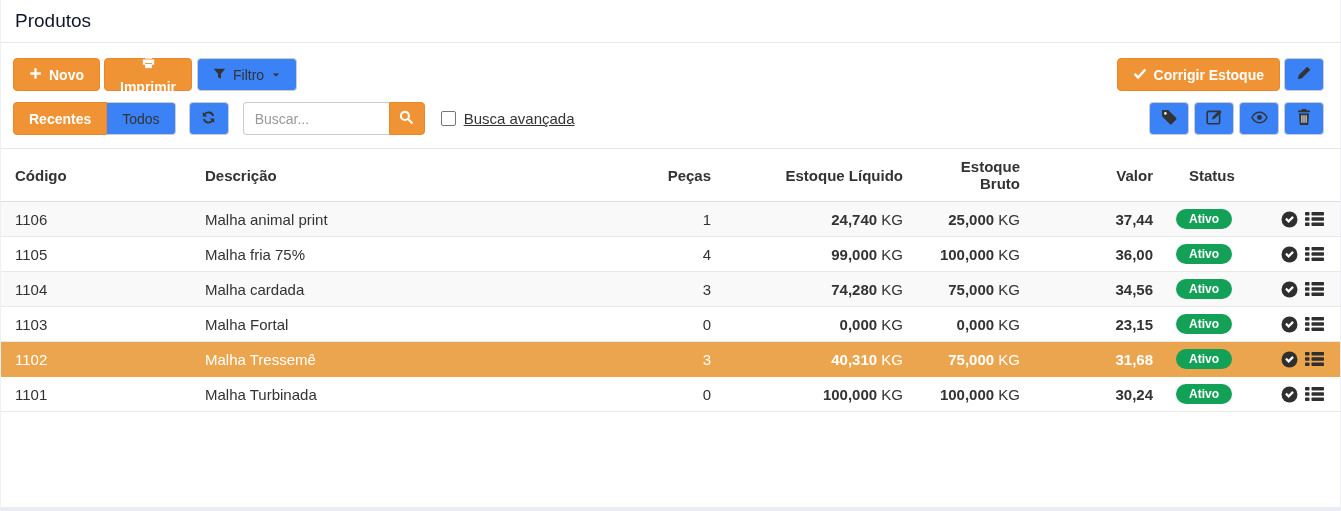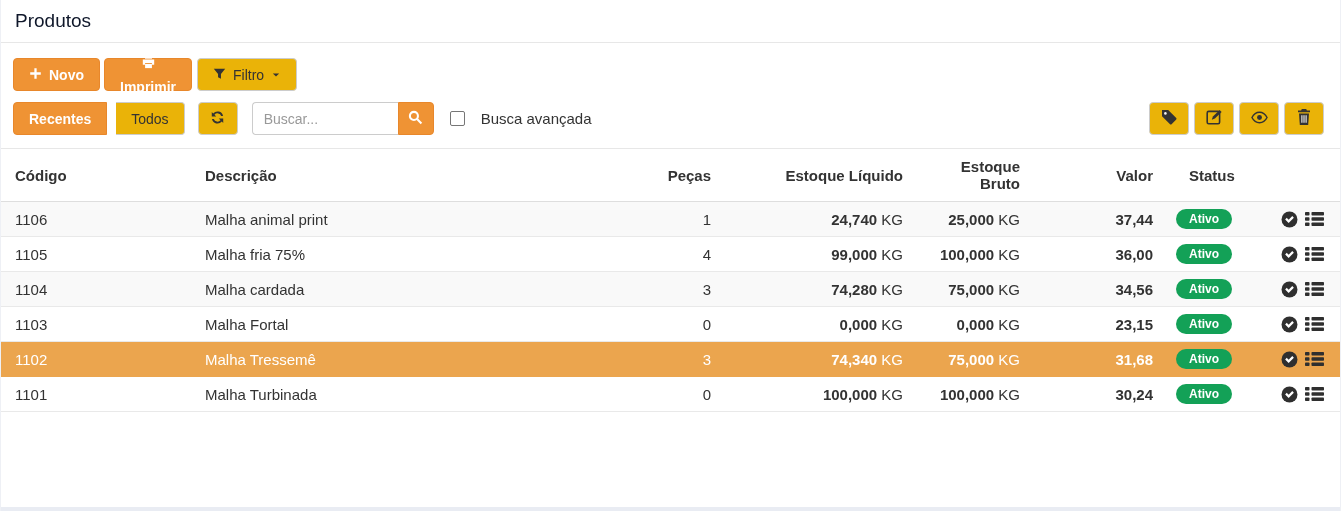--- a/index.html
+++ b/index.html
@@ -33,39 +33,39 @@
   .group { display: flex; align-items: center; }
 
   .btn {
     height: 33px;
     display: inline-flex; align-items: center; justify-content: center;
     gap: 7px;
     padding: 0 15px;
     font-size: 14px;
     border-radius: 4px;
     border: 1px solid #ccc;
-    background: #eab308;
+    background: #3b82f6;
     color: #333;
     cursor: pointer;
     font-family: inherit;
     white-space: nowrap;
   }
   .btn-orange {
     background: var(--orange);
     border-color: var(--orange-border);
     color: #fff;
     font-weight: 700;
   }
   .btn-icon { width: 40px; padding: 0; }
   .mr4 { margin-right: 4px; }
   .mr5 { margin-right: 5px; flex-direction: column; }
   .mr13 { margin-right: 13px; }
   .mr14 { margin-right: 14px; }
 
-  .btn-group { display: inline-flex; gap: 9px; }
+  .btn-group { display: inline-flex; }
   .btn-group .btn { border-radius: 0; }
   .btn-group .btn:first-child { border-radius: 4px 0 0 4px; }
   .btn-group .btn:last-child { border-radius: 0 4px 4px 0; border-left: none; }
 
   .search-group { display: flex; }
   .search-input {
     width: 146px; height: 33px;
     border: 1px solid #ccc;
     border-right: none;
     border-radius: 4px 0 0 4px;
@@ -79,21 +79,21 @@
   .search-btn {
     width: 36px; height: 33px;
     border: 1px solid var(--orange-border);
     border-radius: 0 4px 4px 0;
     background: var(--orange);
     color: #fff;
     display: inline-flex; align-items: center; justify-content: center;
     cursor: pointer;
   }
 
-  .checkbox-wrap { display: flex; align-items: center; gap: 16px; margin-left: 16px; }
+  .checkbox-wrap { display: flex; align-items: center; gap: 8px; margin-left: 16px; text-decoration: underline; }
   .checkbox {
     appearance: none; -webkit-appearance: none;
     width: 15px; height: 15px;
     border: 1px solid #767676;
     border-radius: 2px;
     background: #fff;
     cursor: pointer;
   }
   .checkbox-label { font-size: 15px; color: #333; cursor: pointer; }
 
@@ -183,20 +183,37 @@
       <button class="btn">
         <span>
           <svg width="13" height="13" viewBox="0 0 16 16">
               <path fill="currentColor" d="M1 2h14L9.8 8.6v5.9L6.2 12.7V8.6z"></path>
             </svg>
         </span>
         <span>Filtro</span>
         <span>
           <svg width="10" height="10" viewBox="0 0 16 16">
               <path fill="currentColor" d="M3 5.5l5 5 5-5z"></path>
+            </svg>
+        </span>
+      </button>
+    </div>
+    <div class="group">
+      <button class="btn btn-orange mr4">
+        <span>
+          <svg width="14" height="12" viewBox="0 0 16 14">
+              <path fill="currentColor" d="M5.8 13.2L.6 8l2.1-2.1 3.1 3.1L13.3.5l2.1 2.1z"></path>
+            </svg>
+        </span>
+        <span>Corrigir Estoque</span>
+      </button>
+      <button class="btn btn-icon">
+        <span>
+          <svg width="14" height="14" viewBox="0 0 16 16">
+              <path fill="currentColor" d="M11.7.8l3.5 3.5L5.6 13.9 1 15l1.1-4.6z"></path>
             </svg>
         </span>
       </button>
     </div>
   </div>
 
   <div class="toolbar-row">
     <div class="group">
       <div class="btn-group mr13">
         <button class="btn btn-orange">
@@ -407,21 +424,21 @@
                 <rect x="6.5" y="11.4" width="12.5" height="3.6" rx=".8"></rect>
               </svg>
         </span>
       </span>
     </td>
   </tr>
       <tr class="selected">
     <td>1102</td>
     <td>Malha Tressemê</td>
     <td class="t-right">3</td>
-    <td class="t-right"><span class="num">74,340</span> <span class="unit">KG</span></td>
+    <td class="t-right"><span class="num">40,310</span> <span class="unit">KG</span></td>
     <td class="t-right"><span class="num">75,000</span> <span class="unit">KG</span></td>
     <td class="t-right num">31,68</td>
     <td class="t-status"><span class="badge">Ativo</span></td>
     <td class="t-icons">
       <span class="row-icons">
         <span>
           <svg width="17" height="17" viewBox="0 0 16 16">
                 <circle cx="8" cy="8" r="7.5" fill="currentColor"></circle>
                 <path fill="#fff" d="M7.2 11.2L3.9 7.9l1.5-1.5 1.8 1.8 3.4-3.4 1.5 1.5z"></path>
               </svg>

